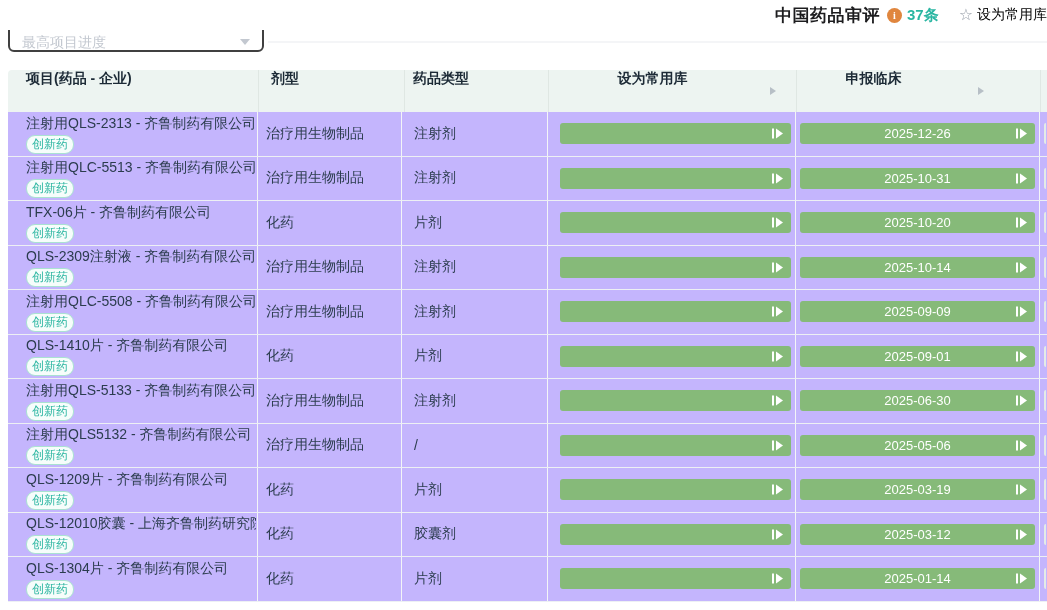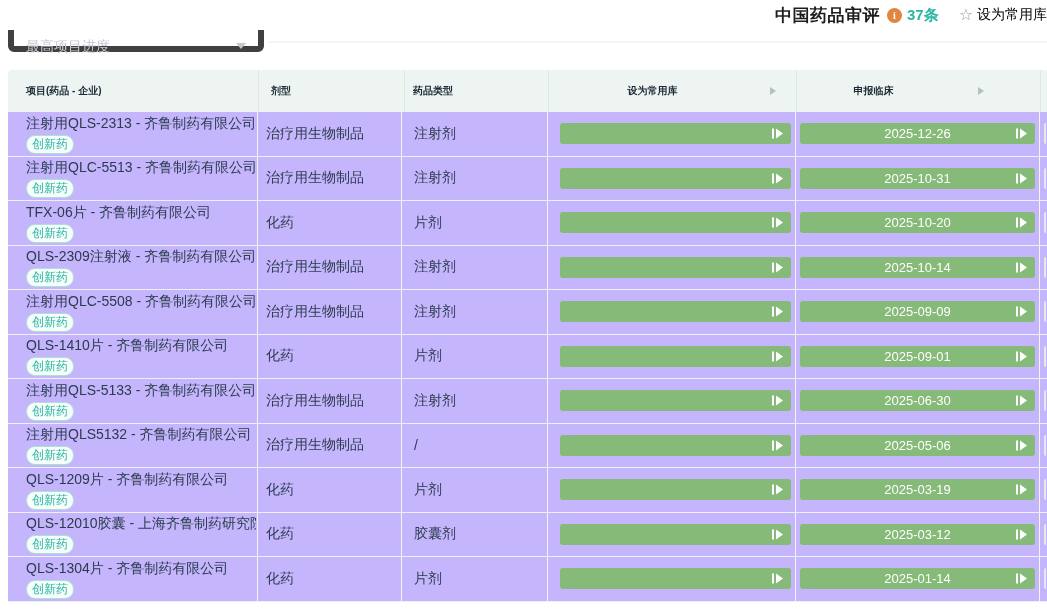--- a/index.html
+++ b/index.html
@@ -30,41 +30,41 @@
   
   .toolbar-divider { position:absolute; top:41px; left:268px; right:0; height:2px; background:#f4f5f7; }
 
   
   .select-clip {
     position:absolute; top:30px; left:8px; width:258px; height:23px;
     overflow:hidden; z-index:2;
   }
   .select-box {
     position:absolute; top:-17px; left:0; width:256px; height:39px;
-    border:6px solid #404040; border-radius:6px; background:#fff;
+    border:2px solid #404040; border-radius:6px; background:#fff;
   }
   .select-placeholder {
     position:absolute; left:12px; top:19px; font-size:14px; color:#c3c8d0;
     white-space:nowrap;
   }
   .select-caret {
     position:absolute; right:12px; top:24px; width:0; height:0;
     border-left:5px solid transparent; border-right:5px solid transparent;
     border-top:6px solid #c3c8d0;
   }
 
   
   .table { position:absolute; left:8px; top:70px; width:1039px; }
 
   .thead {
     display:flex; height:42px; background:#edf4f1; border-radius:4px 0 0 0;
   }
   .th {
-    height:100%; display:flex; align-items:center; position:relative;
-    font-size:10px; font-weight:bold; color:#1c2a36;
+    height:100%; display:flex; position:relative;
+    font-size:14px; font-weight:bold; color:#1c2a36;
     border-left:1px solid #dfe7e3;
   }
   .th:first-child { border-left:none; }
   .th-c1 { width:250px; padding-left:18px; }
   .th-c2 { width:144px; padding-left:8px; }
   .th-c3 { width:146px; padding-left:12px; }
   .th-c4 { width:248px; justify-content:center; padding-right:40px; }
   .th-c5 { width:244px; justify-content:center; padding-right:90px; }
   .th-c6 { width:7px; }
   .expand-arrow {

